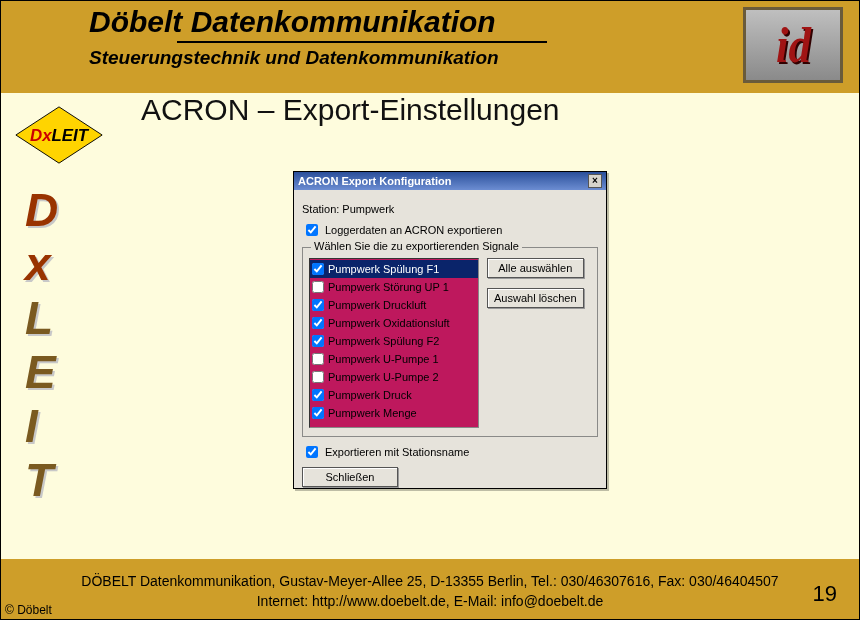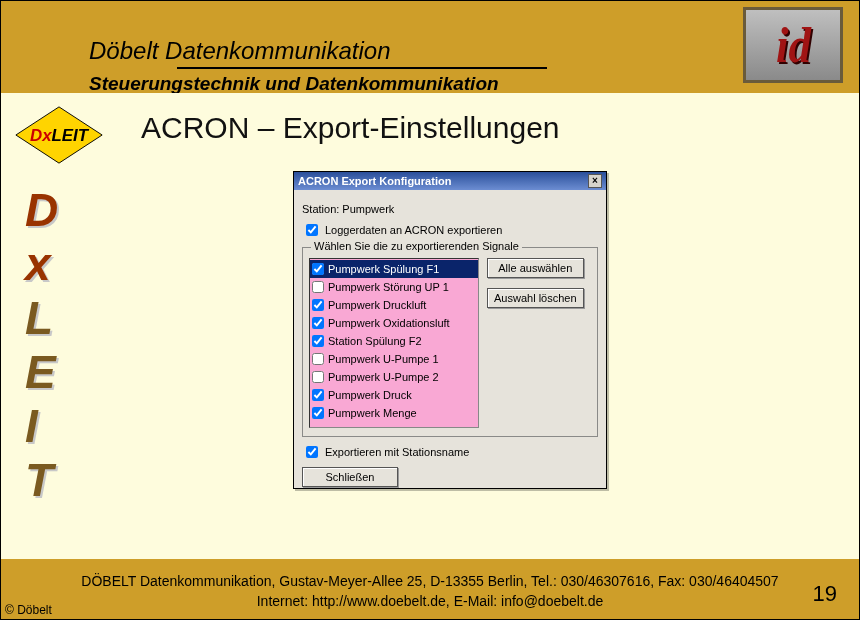--- a/index.html
+++ b/index.html
@@ -25,24 +25,23 @@
     position: relative;
     display: flex;
     align-items: flex-start;
   }
   .header-text {
     padding-left: 88px;
     padding-top: 4px;
   }
   .company {
     color: #000;
-    font-size: 24px;
+    font-size: 30px;
     font-style: italic;
-    font-weight: normal;
-    margin-top: 32px;
+    font-weight: bold;
   }
   .hrule {
     height: 2px;
     background: #000;
     width: 370px;
     margin-left: 88px;
     margin-top: 2px;
   }
   .subtitle {
     color: #000;
@@ -95,21 +94,21 @@
     font-style: italic;
     line-height: 54px;
     letter-spacing: -2px;
   }
   .ltr { text-shadow: 2px 2px 0 #c8c8c8; }
   .ltr.red { color: #993300; }
   .ltr.brn { color: #7a5a20; }
   .page-title {
     position: absolute;
     left: 140px;
-    top: 18px;
+    top: 0;
     font-size: 30px;
     color: #111;
   }
   
   .dialog {
     position: absolute;
     left: 292px;
     top: 78px;
     width: 314px;
     height: 318px;
@@ -157,21 +156,21 @@
     padding: 0 3px;
     font-size: 11px;
   }
   .list-wrap {
     display: flex;
     gap: 8px;
   }
   .signal-list {
     width: 170px;
     height: 170px;
-    background: #f9a8d4;
+    background: #be185d;
     border: 1px inset #888;
     overflow: hidden;
     padding: 1px 0;
   }
   .sig {
     display:flex; align-items:center;
     gap: 4px;
     font-size: 11px;
     padding: 1px 2px;
     height: 18px;
@@ -282,21 +281,21 @@
                 <label class="sig">
                   <input type="checkbox" checked="" style="">
                   <span>Pumpwerk Druckluft</span>
                 </label>
                 <label class="sig">
                   <input type="checkbox" checked="" style="">
                   <span>Pumpwerk Oxidationsluft</span>
                 </label>
                 <label class="sig">
                   <input type="checkbox" checked="" style="">
-                  <span>Station Spülung F2</span>
+                  <span>Pumpwerk Spülung F2</span>
                 </label>
                 <label class="sig">
                   <input type="checkbox" style="">
                   <span>Pumpwerk U-Pumpe 1</span>
                 </label>
                 <label class="sig">
                   <input type="checkbox" style="">
                   <span>Pumpwerk U-Pumpe 2</span>
                 </label>
                 <label class="sig">

